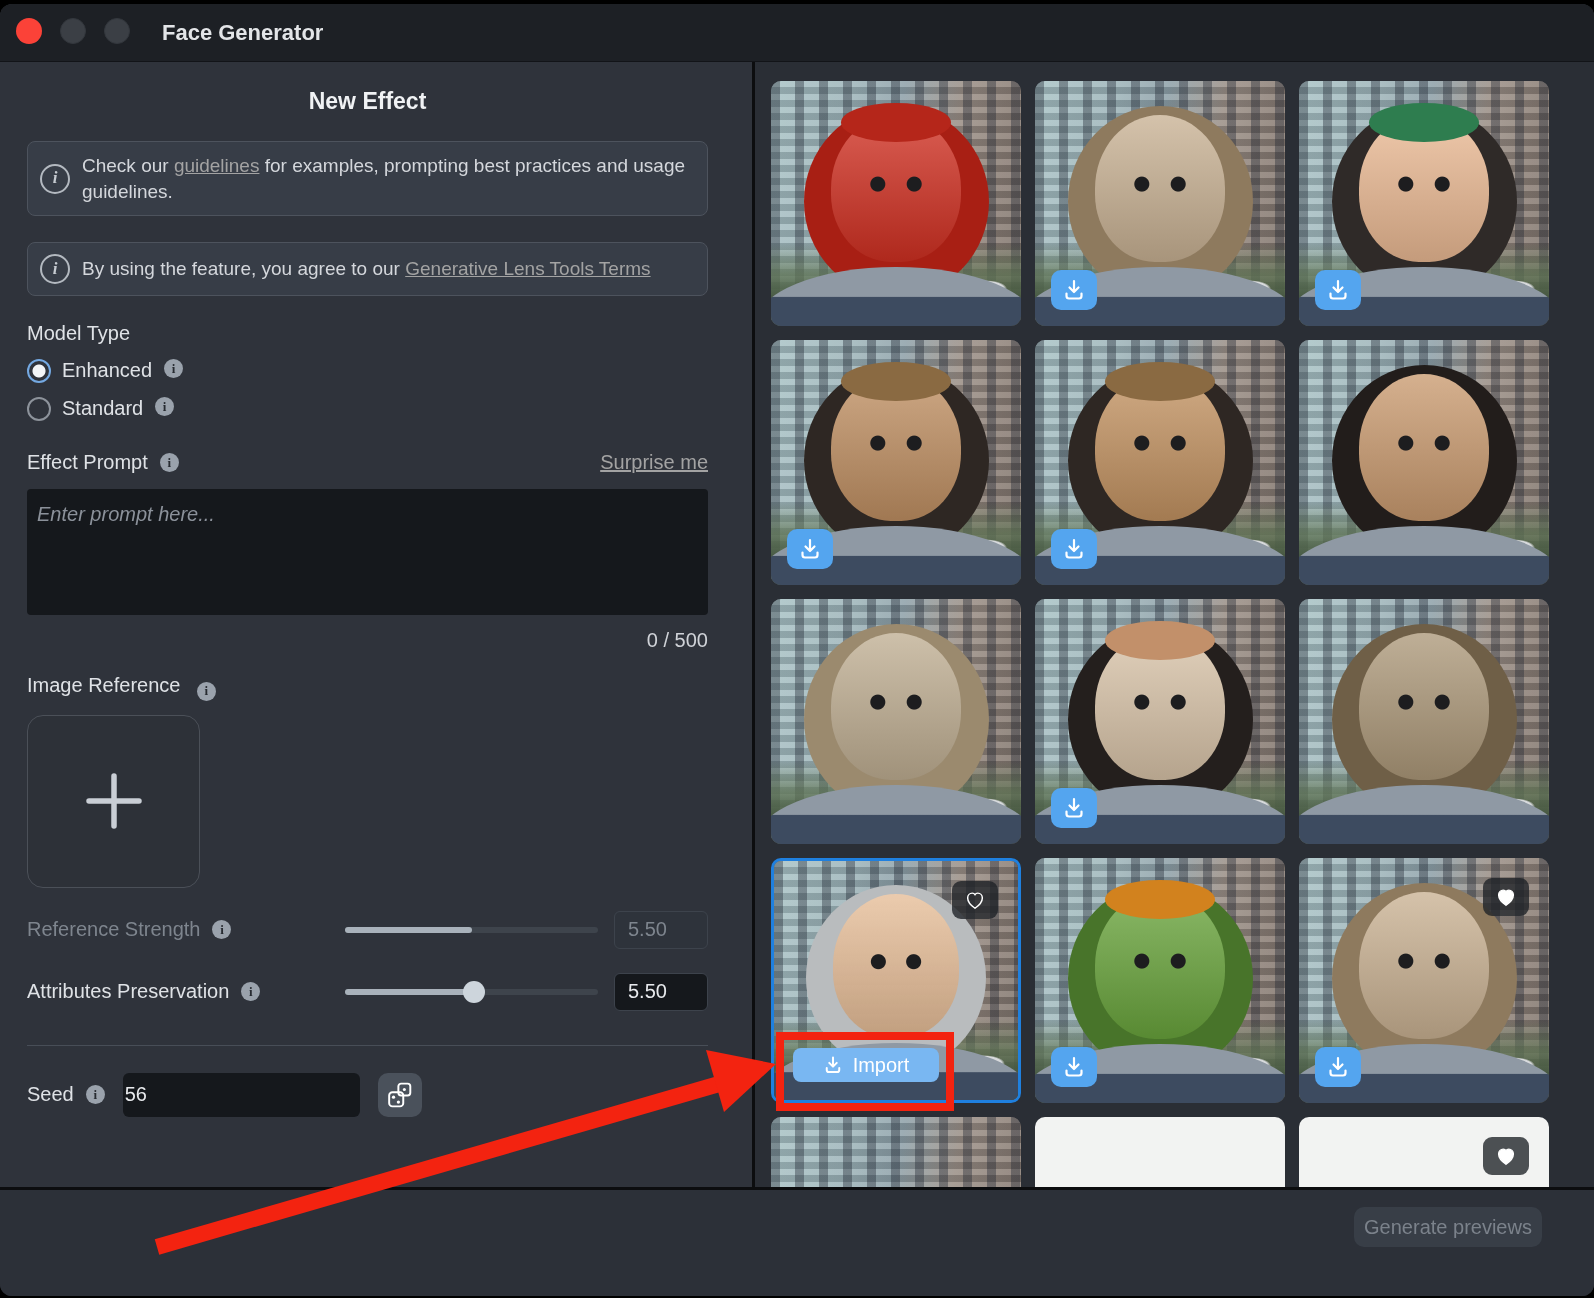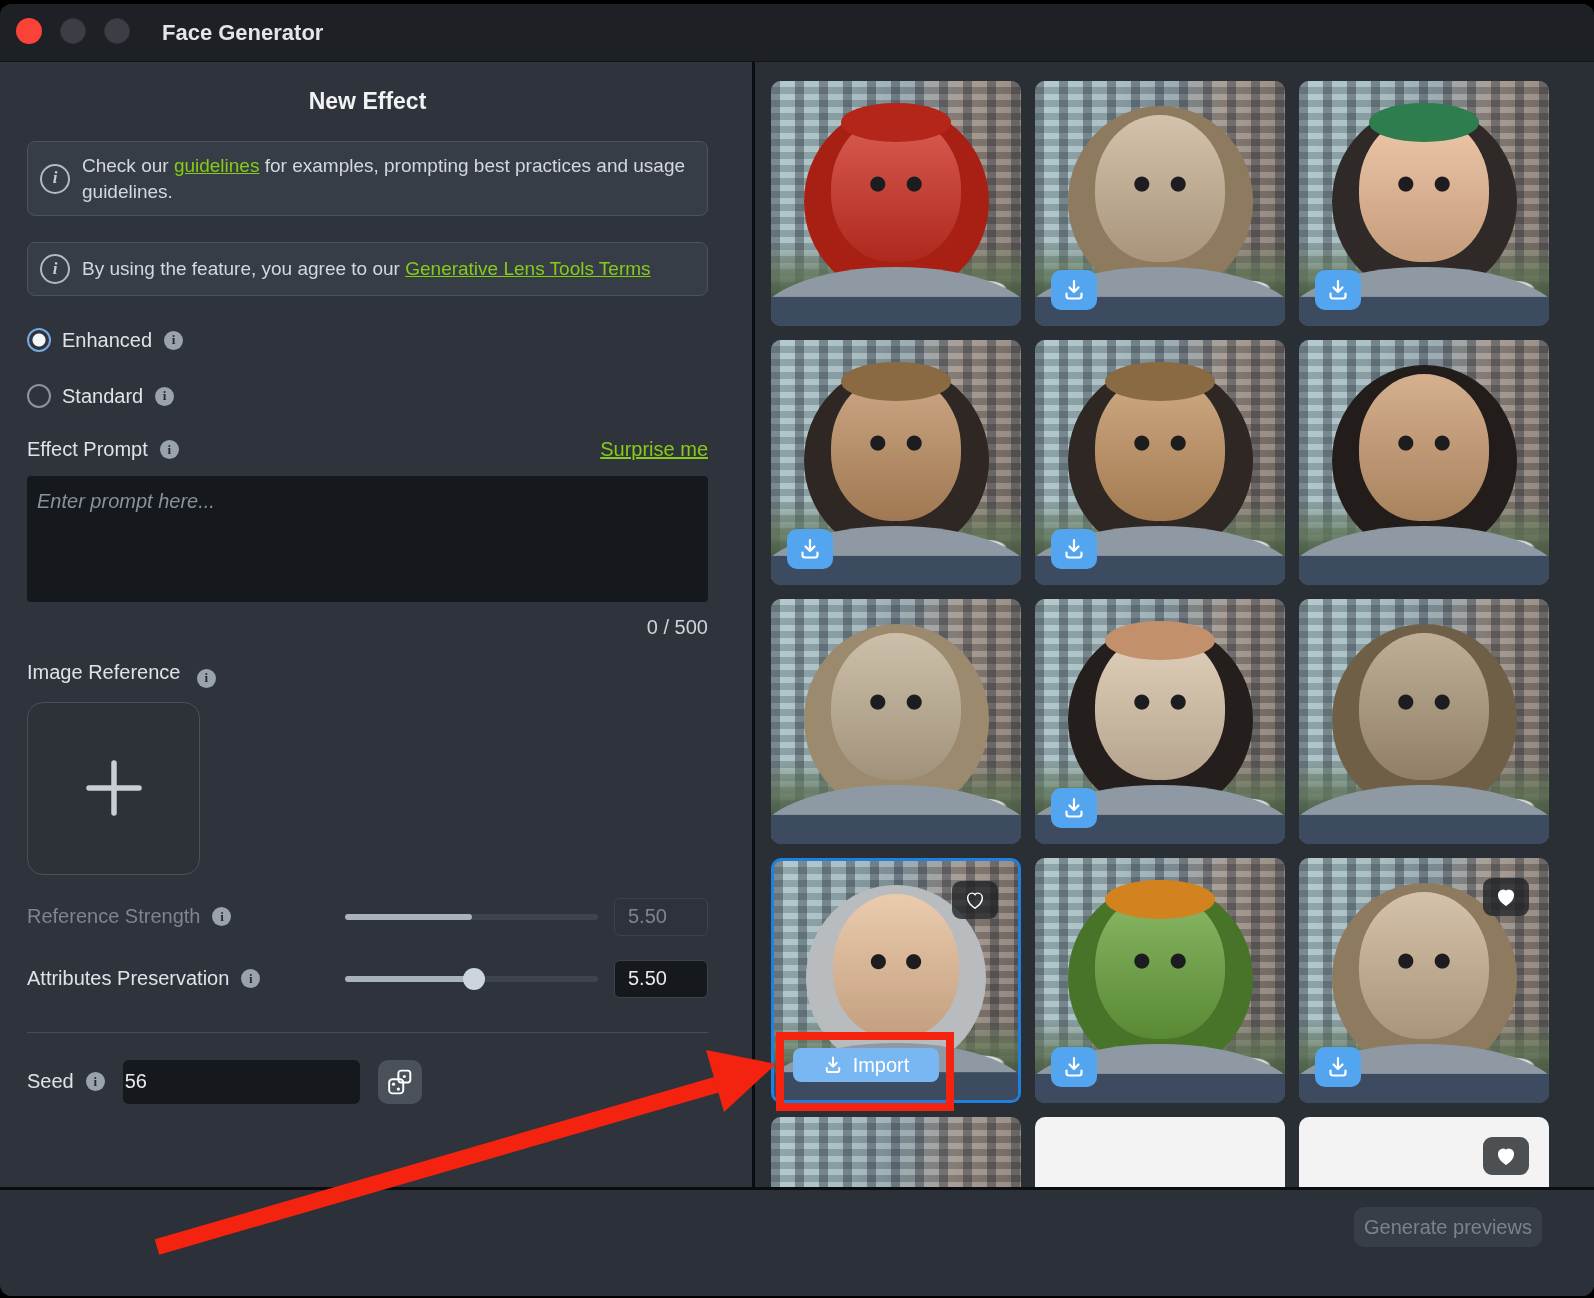--- a/index.html
+++ b/index.html
@@ -25,24 +25,24 @@
     padding:11px 16px 11px 12px;display:flex;align-items:center;gap:12px;
     color:#d4d7dc;font-size:19px;line-height:1.35;}
   .infobox:first-of-type{margin-top:38px;}
   .i-outline{flex:none;width:26px;height:26px;border:2px solid #b3b9c0;border-radius:50%;
     display:flex;align-items:center;justify-content:center;
     font-family:"Liberation Serif","DejaVu Serif",serif;font-style:italic;font-weight:700;
     font-size:17px;color:#c6cbd1;}
   .i-filled{display:inline-flex;width:19px;height:19px;background:#9aa2ac;border-radius:50%;
     align-items:center;justify-content:center;color:#272b31;font-weight:700;font-size:13px;
     font-family:"Liberation Serif","DejaVu Serif",serif;margin-left:12px;vertical-align:-3px;flex:none;}
-  a.link{color:#84cc16;text-decoration:underline;cursor:pointer;}
+  a.link{color:#a3a3a3;text-decoration:underline;cursor:pointer;}
   .section-label{font-size:20px;color:#dfe2e6;}
   .mt-label{margin-top:26px;}
-  .radio-row{display:flex;align-items:center;margin-top:32px;}
+  .radio-row{display:flex;margin-top:14px;}
   .radio{width:24px;height:24px;border-radius:50%;box-sizing:border-box;flex:none;margin-right:11px;}
   .radio.on{border:2px solid #74a9e2;background:radial-gradient(circle,#f3f5f7 0 6px,#2f333b 7px);}
   .radio.off{border:2px solid #8d939b;background:#2f333b;}
   .prompt-row{margin-top:30px;display:flex;align-items:center;}
   .prompt-row .spacer{flex:1;}
   .surprise{font-size:20px;}
   textarea.prompt{margin-top:15px;width:100%;height:126px;box-sizing:border-box;resize:none;
     background:#15181c;border:none;border-radius:4px;padding:14px 10px;outline:none;
     font-size:20px;color:#e8eaed;font-family:inherit;}
   textarea.prompt::placeholder{color:#8b919a;font-style:italic;}
@@ -133,20 +133,21 @@
       <div class="infobox">
         <span class="i-outline">i</span>
         <span><span>Check our </span><a class="link">guidelines</a><span> for examples, prompting best practices and usage guidelines.</span></span>
       </div>
 
       <div class="infobox">
         <span class="i-outline">i</span>
         <span><span>By using the feature, you agree to our </span><a class="link">Generative Lens Tools Terms</a><span></span></span>
       </div>
 
+      <div class="section-label mt-label">Model Type</div>
 
       <div class="radio-row">
         <span class="radio on"></span>
         <span class="section-label">Enhanced</span>
         <span class="i-filled">i</span>
       </div>
       <div class="radio-row">
         <span class="radio off"></span>
         <span class="section-label">Standard</span>
         <span class="i-filled">i</span>

